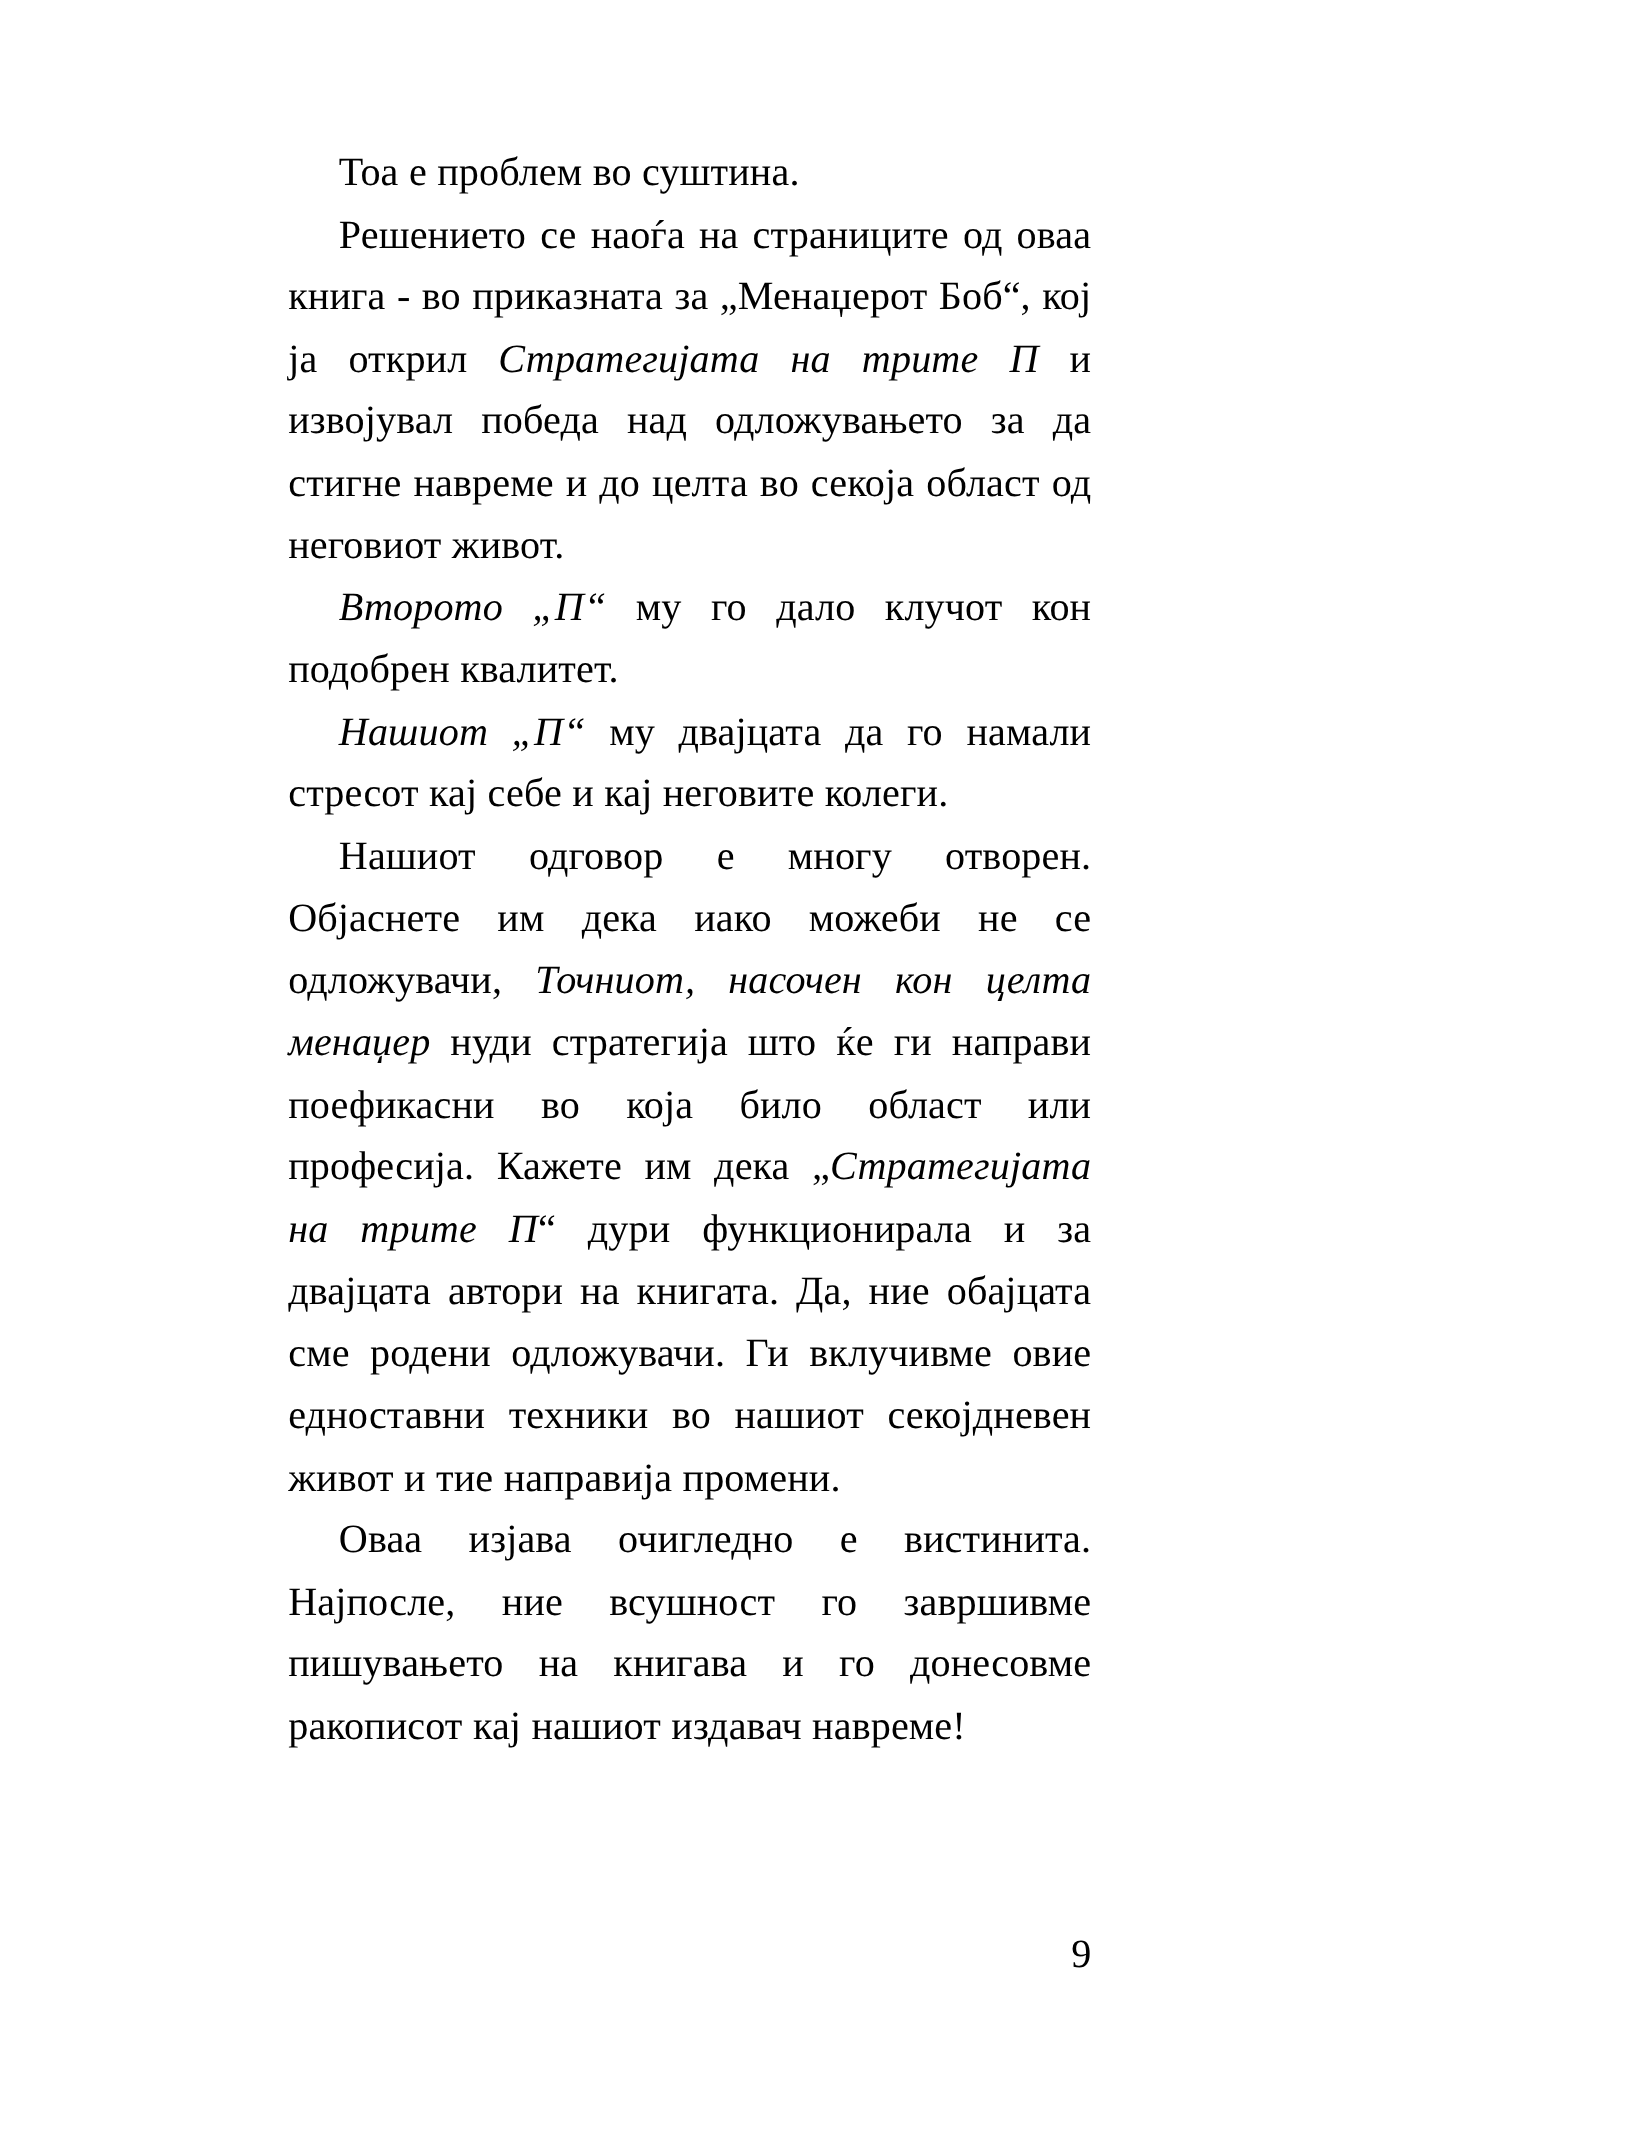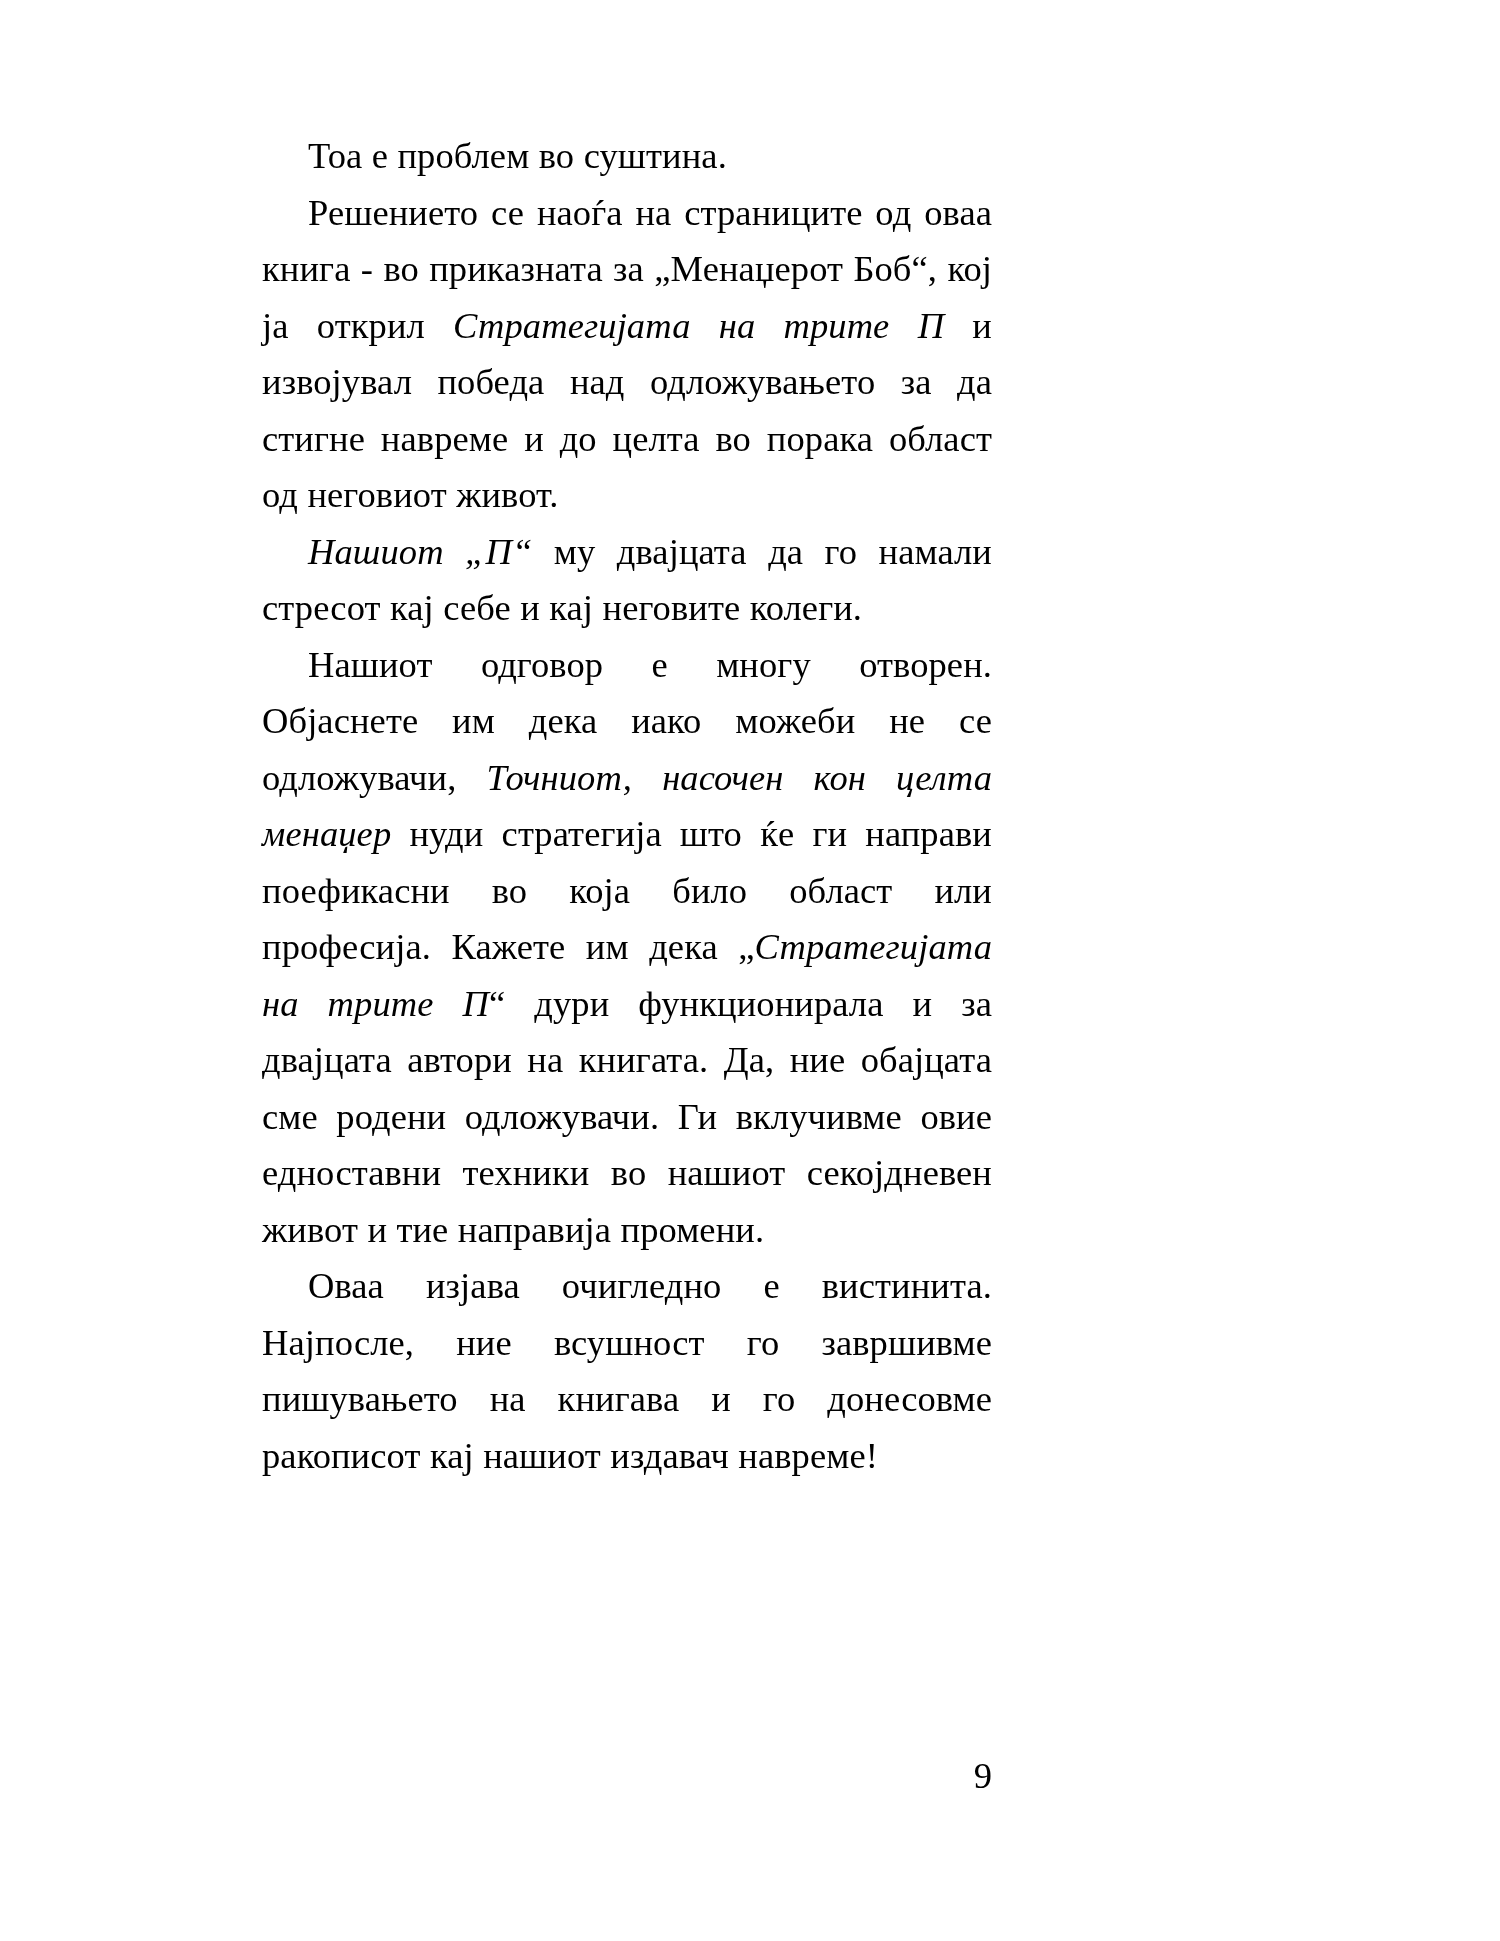--- a/index.html
+++ b/index.html
@@ -73,24 +73,27 @@
 
 <div class="page">
 
   <div class="text-column">
 
     <p class="para">
       <span>Тоа е проблем во суштина.</span>
     </p>
 
     <p class="para">
-      <span>Решението се наоѓа на страниците од оваа книга - во приказната за „Менаџерот Боб“, кој ја открил </span><em>Стратегијата на трите П</em><span> и извојувал победа над одложувањето за да стигне навреме и до целта во порака област од неговиот живот.</span>
+      <span>Решението се наоѓа на страниците од оваа книга - во приказната за „Менаџерот Боб“, кој ја открил </span><em>Стратегијата на трите П</em><span> и извојувал победа над одложувањето за да стигне навреме и до целта во секоја област од неговиот живот.</span>
     </p>
 
 
+    <p class="para">
+      <em>Второто „П“</em><span> му го дало клучот кон подобрен квалитет.</span>
+    </p>
 
     <p class="para">
       <em>Нашиот „П“</em><span> му двајцата да го намали стресот кај себе и кај неговите колеги.</span>
     </p>
 
 
     <p class="para">
       <span>Нашиот одговор е многу отворен. Објаснете им дека иако можеби не се одложувачи, </span><em>Точниот, насочен кон целта менаџер</em><span> нуди стратегија што ќе ги направи поефикасни во која било област или професија. Кажете им дека „</span><em>Стратегијата на трите П</em><span>“ дури функционирала и за двајцата автори на книгата. Да, ние обајцата сме родени одложувачи. Ги вклучивме овие едноставни техники во нашиот секојдневен живот и тие направија промени.</span>
     </p>
 

